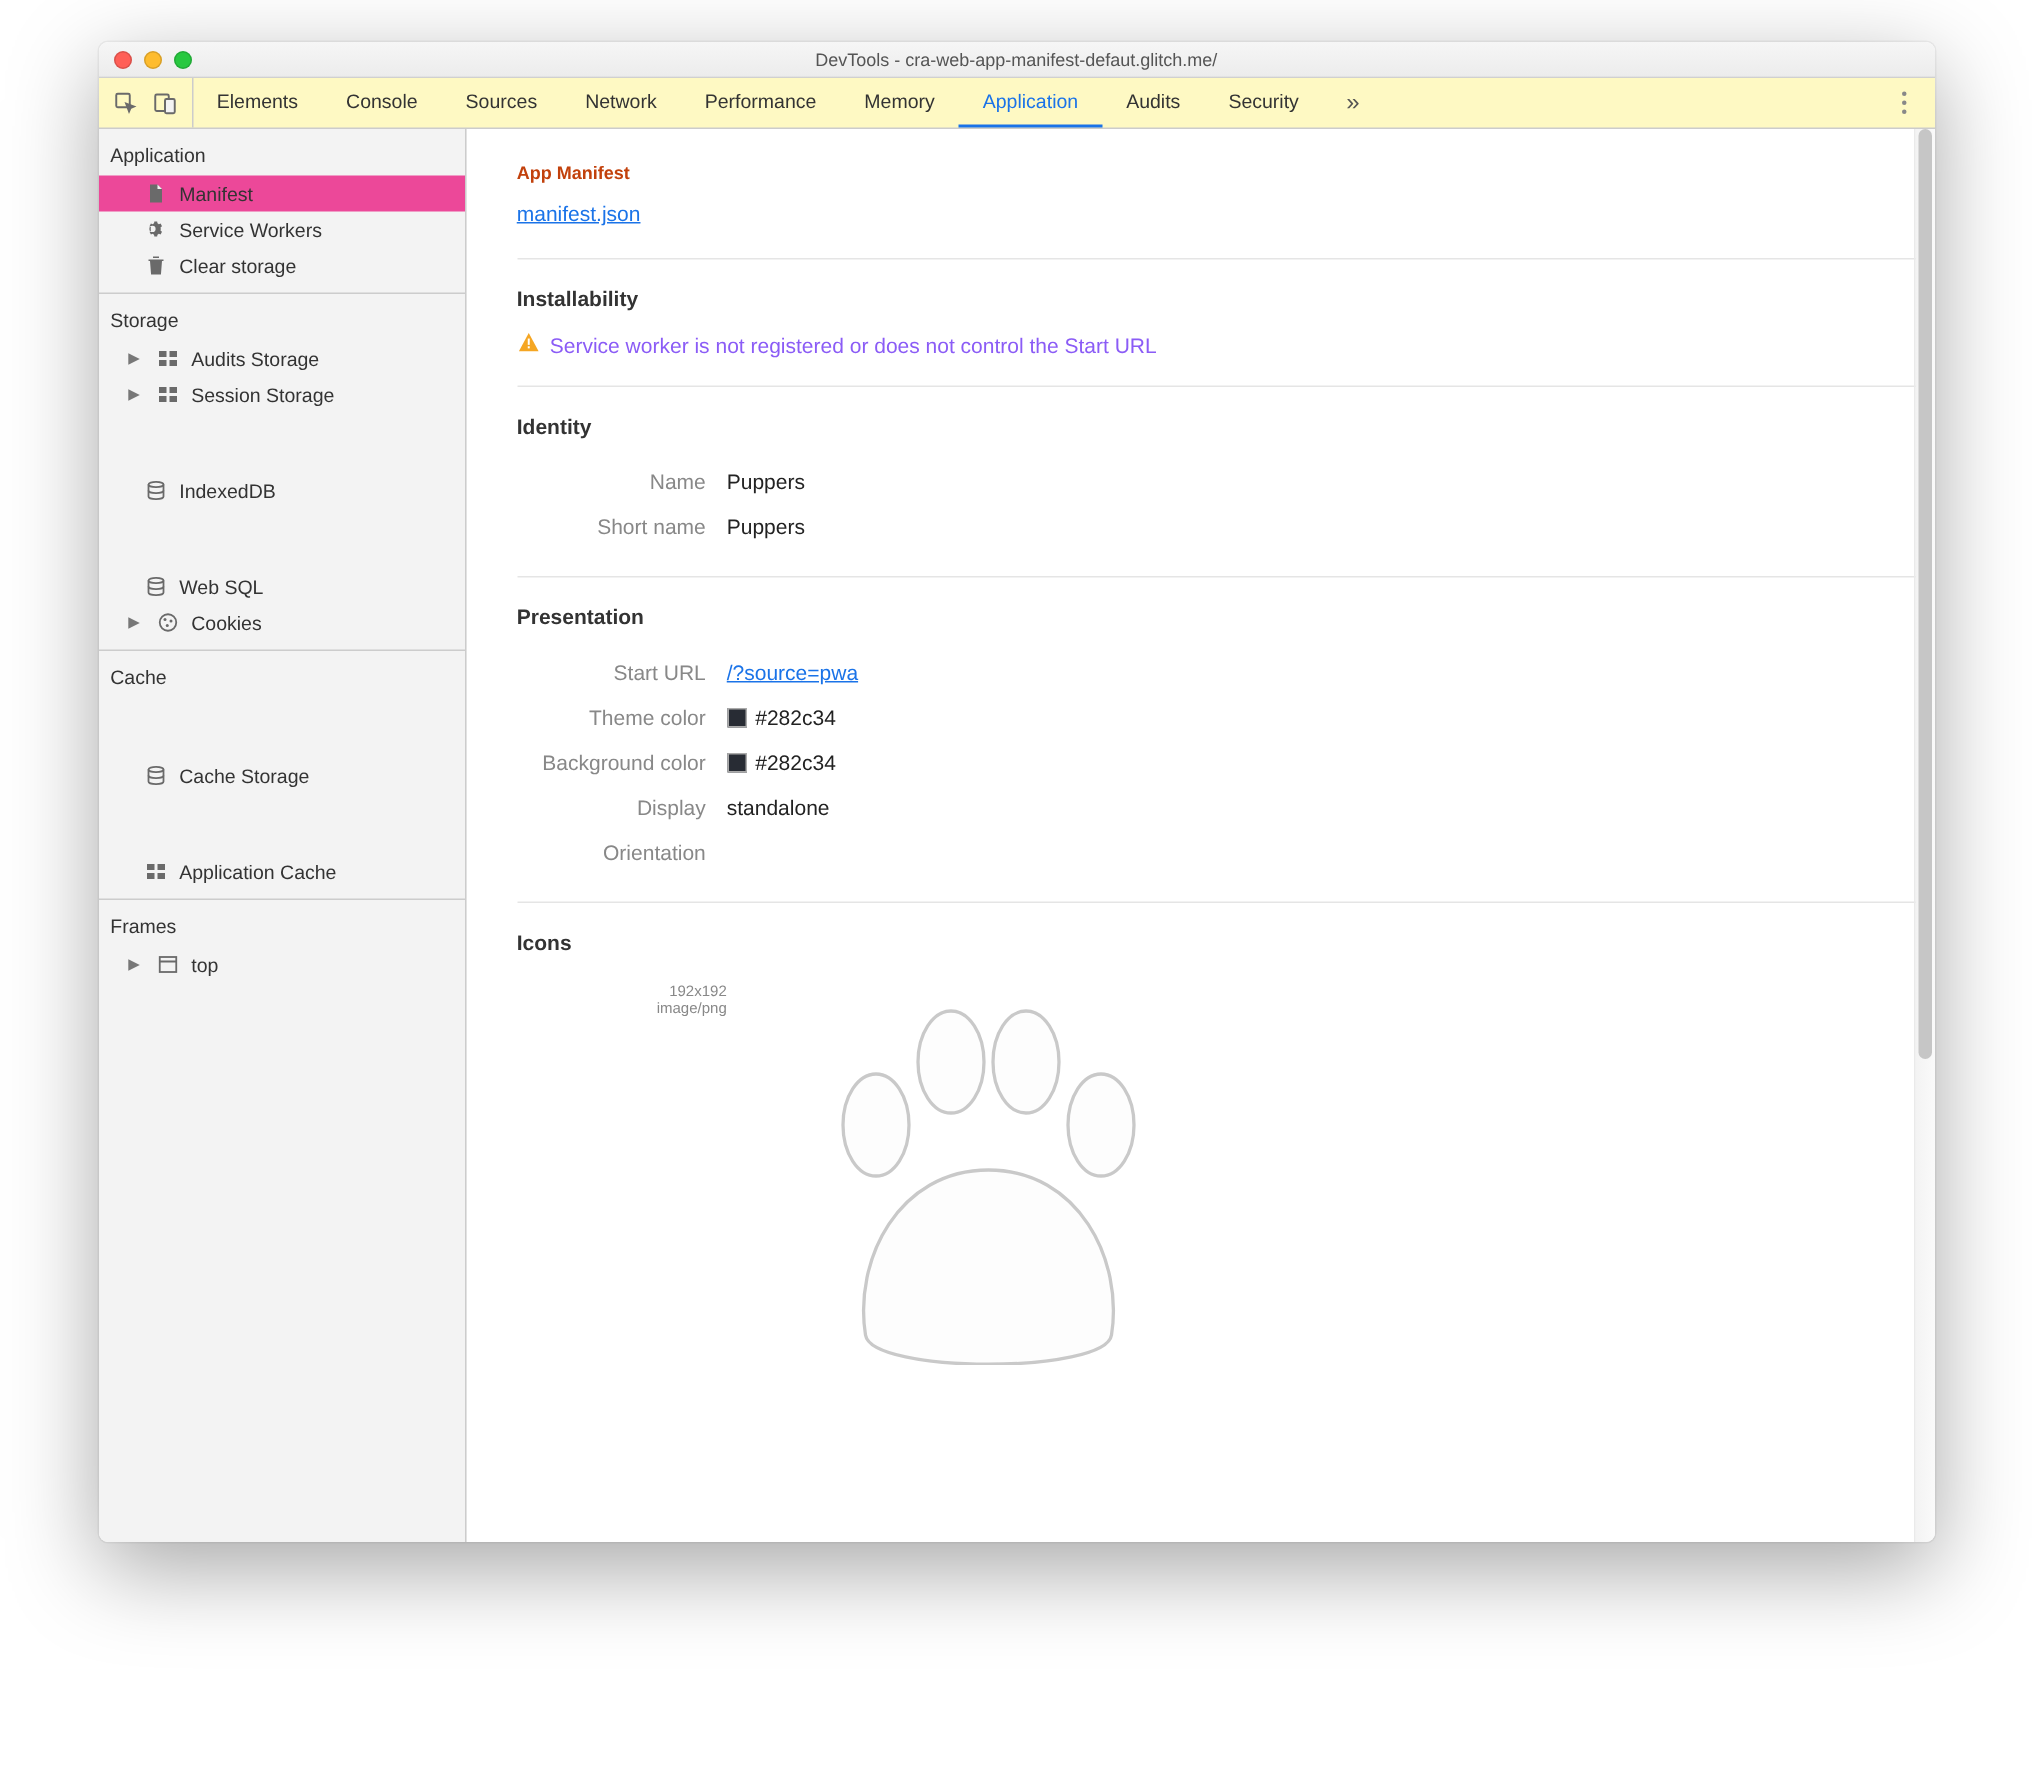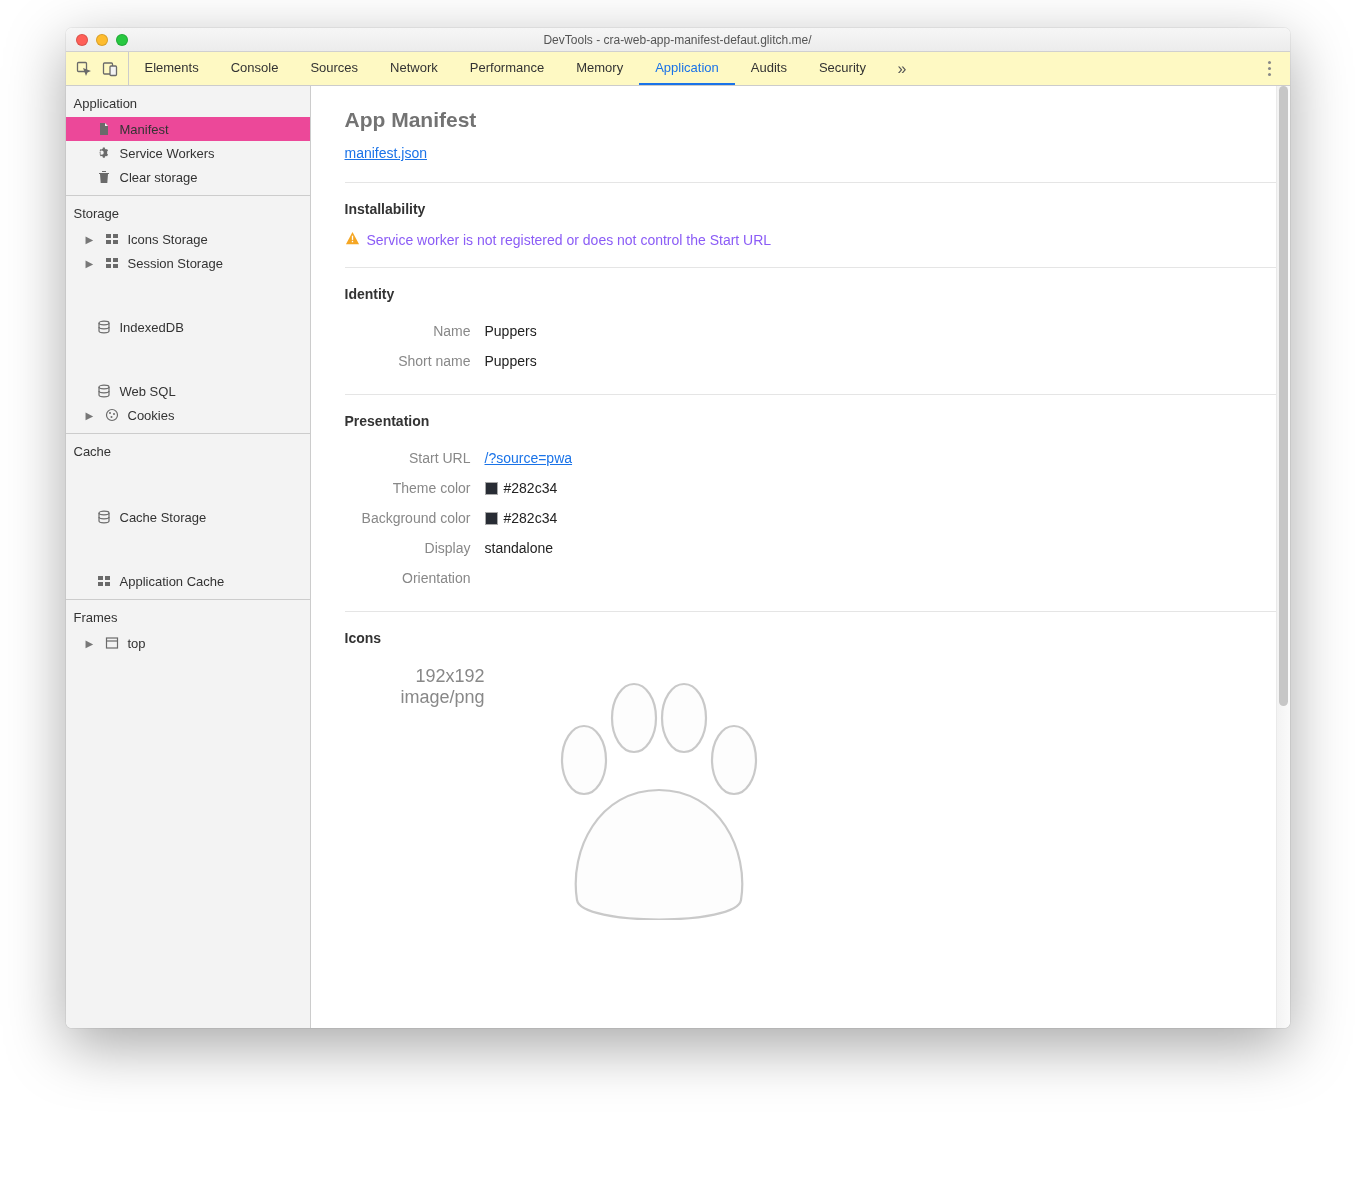--- a/index.html
+++ b/index.html
@@ -94,35 +94,35 @@
   }
   .side-item.active { background:#ec4899; }
   .side-item .chev { width:10px; color:#777; font-size:10px; }
   .side-item.no-chev { padding-left: 30px; }
   .side-item.deeper { padding-left: 30px; margin-top: 40px; }
   .side-item .icon { width:16px; height:16px; color:#6a6a6a; display:inline-flex; align-items:center; justify-content:center; }
   .side-item .lbl { }
 
   .main { flex:1; overflow:auto; position:relative; }
   .main-inner { padding: 22px 0 0 34px; }
-  .main h1 { font-size:21px; font-weight:600; margin:0 0 12px 0; color:#737373; }
+  .main h1 { font-size:12px; font-weight:600; margin:0 0 12px 0; color:#c2410c; }
   .manifest-link { color:#1a73e8; text-decoration:underline; font-size:14px; }
 
   .section { border-top:1px solid #e5e5e5; padding: 18px 0 18px 0; margin-right:0; }
   .section:first-of-type { margin-top: 20px; }
   .section-title { font-weight:600; font-size:14px; color:#333; margin-bottom:14px; }
   .warn-row { display:flex; align-items:center; gap:7px; font-size:14px; color:#8b5cf6; }
   .warn-icon { color:#f5a623; }
   .field { display:flex; align-items:center; padding:7px 0; font-size:14px; }
   .field-label { width:140px; text-align:right; color:#888; padding-right:14px; }
   .field-value { color:#222; display:flex; align-items:center; gap:6px; }
   .field-value.link { color:#1a73e8; text-decoration:underline; cursor:pointer; }
   .swatch { width:13px; height:13px; border:1px solid #aaa; background:#282c34; display:inline-block; }
 
-  .icons-row { display:flex; align-items:flex-start; gap:44px; font-size:18px; }
+  .icons-row { display:flex; align-items:flex-start; gap:44px; font-size:10px; }
   .icon-meta { text-align:right; color:#888; width:140px; padding-top:6px; }
   .icon-img { width:260px; height:260px; display:flex; align-items:center; justify-content:center; }
 
   .scrollbar-fake {
     position:absolute; top:0; right:0; width:14px; height:100%;
     background: linear-gradient(to left, #fafafa, #f3f3f3);
     border-left:1px solid #eaeaea;
   }
   .scroll-thumb {
     position:absolute; top:0; right:2px; width:9px; height:620px;
@@ -234,21 +234,21 @@
       <div class="side-item">
         <span class="chev">▶</span>
         <span class="icon">
           <svg width="14" height="14" viewBox="0 0 14 14" fill="currentColor">
               <rect x="1" y="2" width="5" height="4"></rect>
               <rect x="8" y="2" width="5" height="4"></rect>
               <rect x="1" y="8" width="5" height="4"></rect>
               <rect x="8" y="8" width="5" height="4"></rect>
             </svg>
         </span>
-        <span class="lbl">Icons Storage</span>
+        <span class="lbl">Audits Storage</span>
       </div>
       <div class="side-item">
         <span class="chev">▶</span>
         <span class="icon">
           <svg width="14" height="14" viewBox="0 0 14 14" fill="currentColor">
               <rect x="1" y="2" width="5" height="4"></rect>
               <rect x="8" y="2" width="5" height="4"></rect>
               <rect x="1" y="8" width="5" height="4"></rect>
               <rect x="8" y="8" width="5" height="4"></rect>
             </svg>

